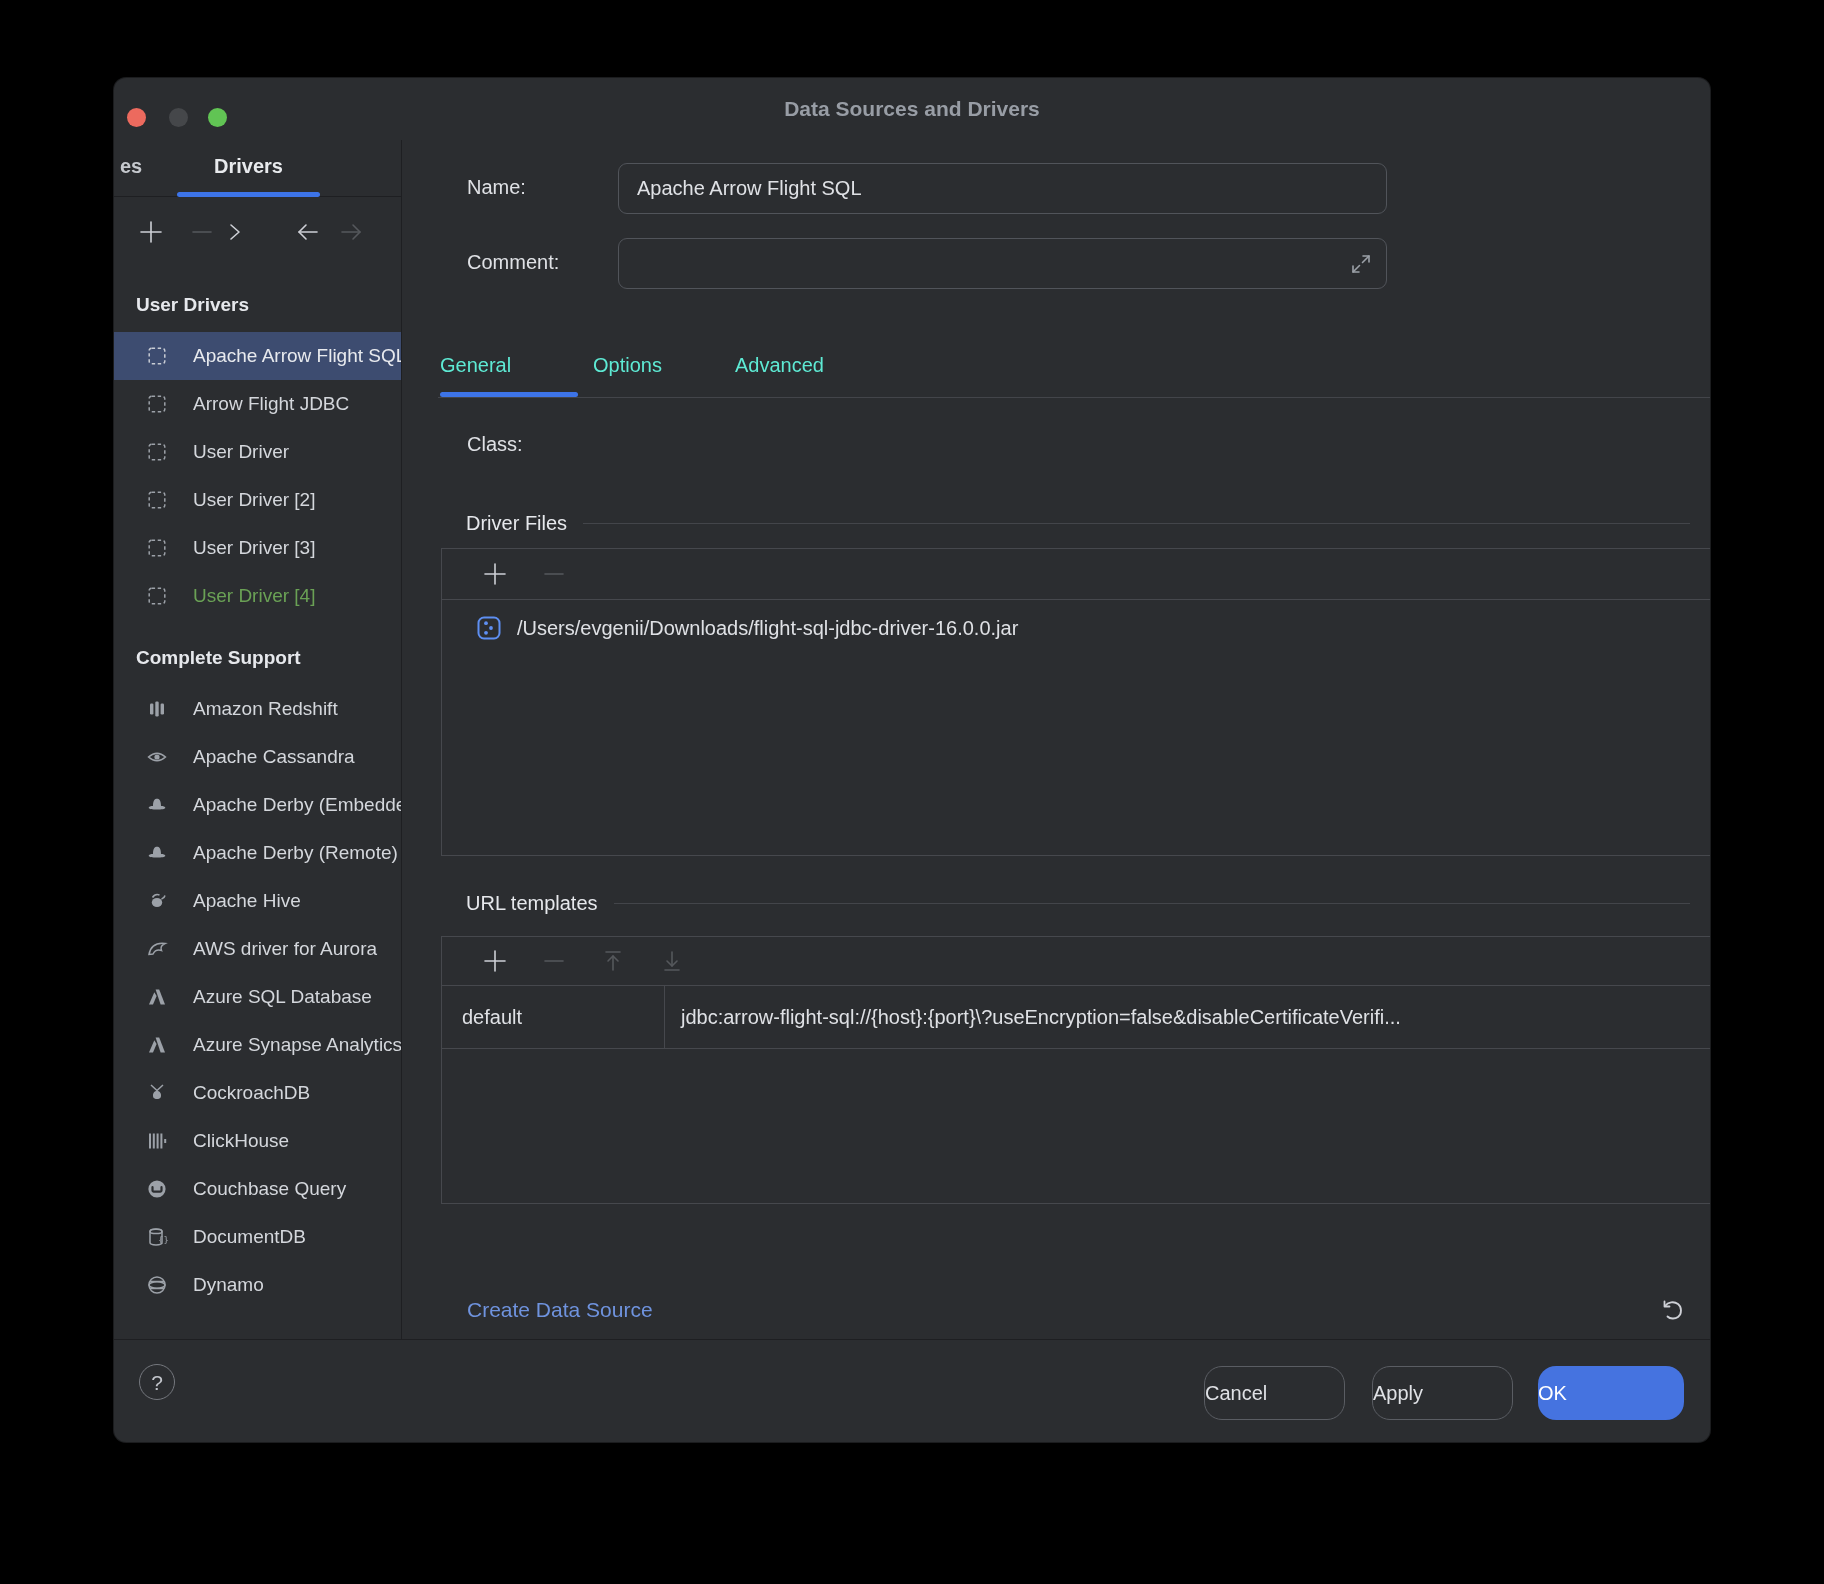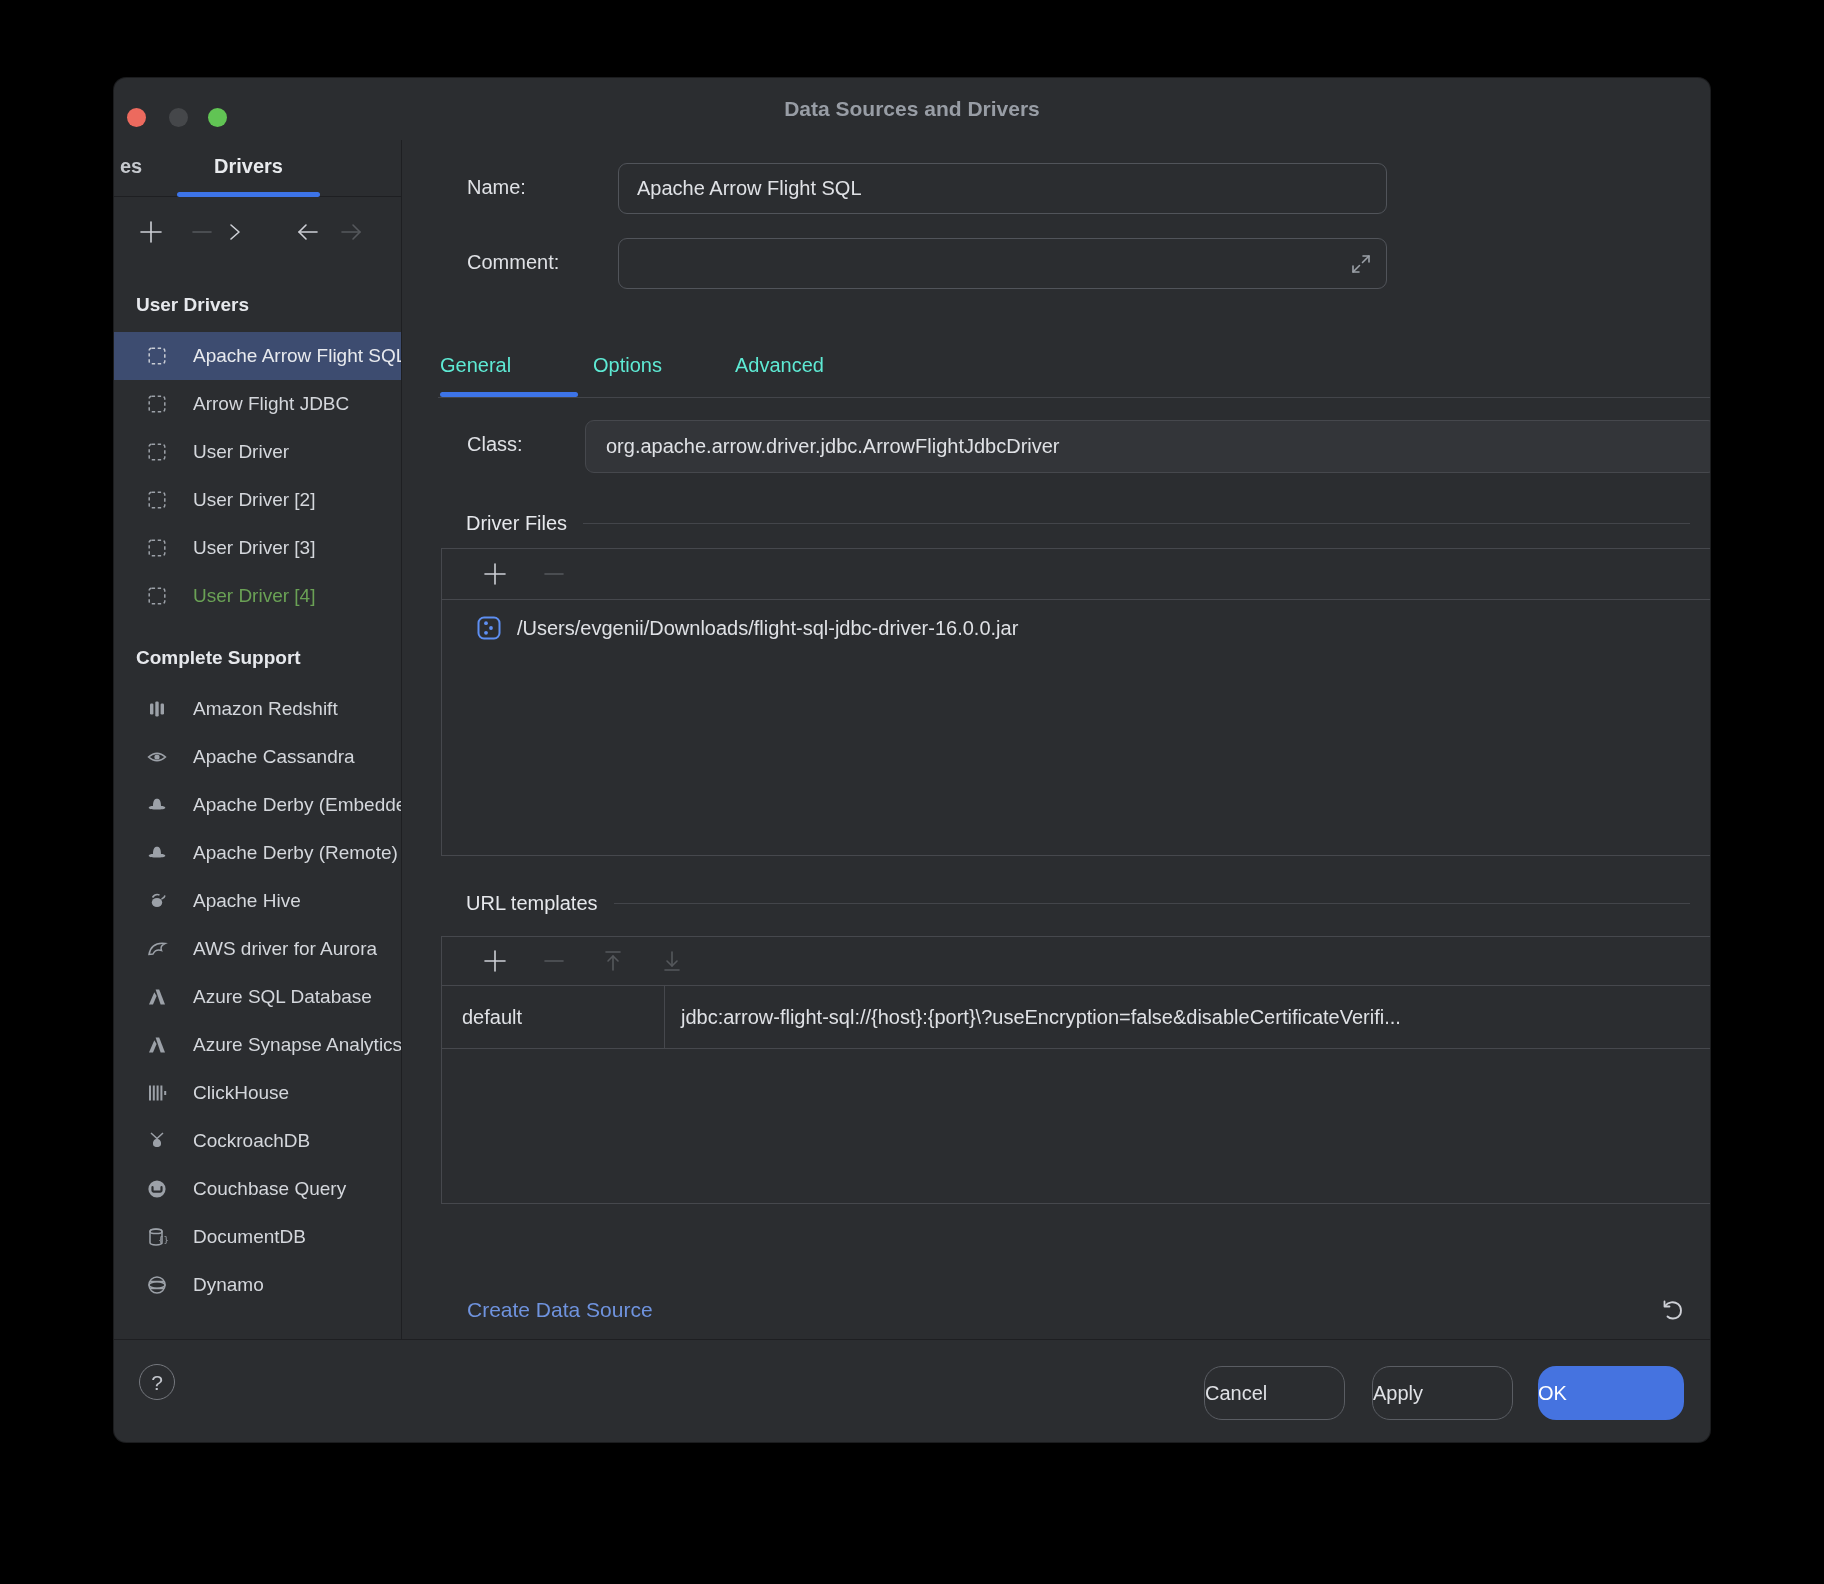--- a/index.html
+++ b/index.html
@@ -254,42 +254,42 @@
             <span class="ic">
               <svg viewBox="0 0 22 22" fill="currentColor">
                 <path d="M9.6 3.5 L13.2 3.5 L19 18.5 L14.6 18.5 Z"></path>
                 <path d="M8.3 6.2 L3 18.5 L7 18.5 L10.6 10 Z"></path>
               </svg>
             </span>
             <span>Azure Synapse Analytics</span>
           </div>
           <div class="row">
             <span class="ic">
+              <svg viewBox="0 0 22 22" fill="none" stroke="currentColor" stroke-width="1.5">
+                <polyline points="5,3 11,8.5 17,3"></polyline>
+                <path d="M11 8.5 C14.2 9.3 15.6 12 14.8 15 C14 17.8 8 17.8 7.2 15 C6.4 12 7.8 9.3 11 8.5 Z" fill="currentColor" stroke="none"></path>
+                <line x1="11" y1="9" x2="11" y2="17"></line>
+              </svg>
+            </span>
+            <span>CockroachDB</span>
+          </div>
+          <div class="row">
+            <span class="ic">
               <svg viewBox="0 0 22 22" fill="currentColor">
                 <rect x="3" y="3.5" width="2" height="15"></rect>
                 <rect x="6.8" y="3.5" width="2" height="15"></rect>
                 <rect x="10.6" y="3.5" width="2" height="15"></rect>
                 <rect x="14.4" y="3.5" width="2" height="15"></rect>
                 <rect x="18.2" y="9" width="2" height="4"></rect>
               </svg>
             </span>
             <span>ClickHouse</span>
           </div>
           <div class="row">
             <span class="ic">
-              <svg viewBox="0 0 22 22" fill="none" stroke="currentColor" stroke-width="1.5">
-                <polyline points="5,3 11,8.5 17,3"></polyline>
-                <path d="M11 8.5 C14.2 9.3 15.6 12 14.8 15 C14 17.8 8 17.8 7.2 15 C6.4 12 7.8 9.3 11 8.5 Z" fill="currentColor" stroke="none"></path>
-                <line x1="11" y1="9" x2="11" y2="17"></line>
-              </svg>
-            </span>
-            <span>CockroachDB</span>
-          </div>
-          <div class="row">
-            <span class="ic">
               <svg viewBox="0 0 22 22">
                 <circle cx="11" cy="11" r="8.6" fill="currentColor"></circle>
                 <path d="M6.5 9.2 L6.5 12.6 Q6.5 13.6 7.5 13.6 L14.5 13.6 Q15.5 13.6 15.5 12.6 L15.5 9.2" fill="none" stroke="#2b2d30" stroke-width="2.2" stroke-linecap="round"></path>
               </svg>
             </span>
             <span>Couchbase Query</span>
           </div>
           <div class="row">
             <span class="ic">
               <svg viewBox="0 0 22 22" fill="none" stroke="currentColor" stroke-width="1.5">
@@ -334,28 +334,20 @@
       </div>
 
       <div class="tabsrow">
         <span class="ctab t0">General</span>
         <span class="ctab t1">Options</span>
         <span class="ctab t2">Advanced</span>
         <span class="ctab-underline" style="background: rgb(61, 116, 232);"></span>
       </div>
 
       <span class="flabel" style="left:29px;top:293px">Class:</span>
-      <div class="classdd">
-        <span>org.apache.arrow.driver.jdbc.ArrowFlightJdbcDriver</span>
-        <span class="chev">
-            <svg viewBox="0 0 26 26" fill="none" stroke="currentColor" stroke-width="1.6" stroke-linecap="round" stroke-linejoin="round">
-              <polyline points="6,10 13,17 20,10"></polyline>
-            </svg>
-          </span>
-      </div>
 
       <div class="sec-h" style="top:369px">
         <span class="t">Driver Files</span>
         <span class="rule"></span>
       </div>
       <div class="panel" style="top:408px;height:308px">
         <div class="p-toolbar" style="height:50px">
           <span class="tbi">
               <svg viewBox="0 0 26 26" fill="none" stroke="currentColor" stroke-width="1.6" stroke-linecap="round" stroke-linejoin="round">
                 <line x1="13" y1="3" x2="13" y2="23"></line>

